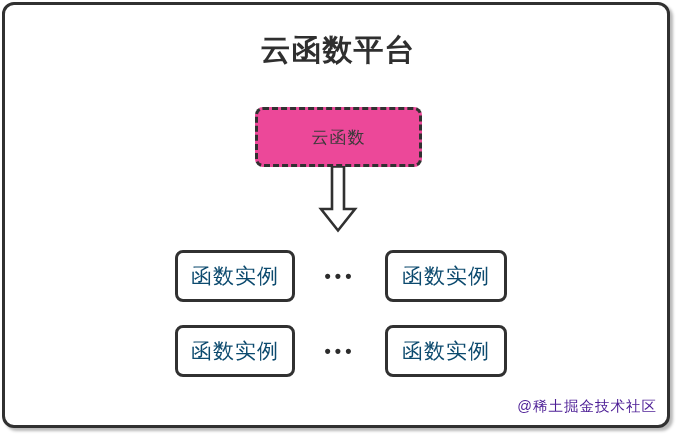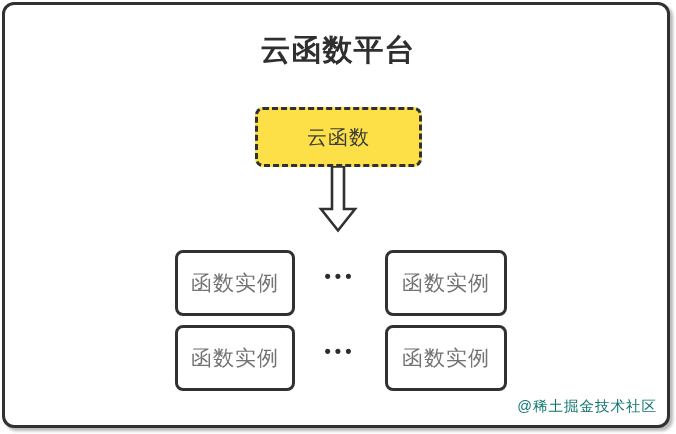--- a/index.html
+++ b/index.html
@@ -40,48 +40,48 @@
   }
   .dashed-node {
     position: absolute;
     left: 255px;
     top: 107px;
     width: 167px;
     height: 60px;
     box-sizing: border-box;
     border: 3px dashed #313131;
     border-radius: 8px;
-    background: #fde047;
+    background: #ec4899;
     display: flex;
     align-items: center;
     justify-content: center;
-    font-size: 20px;
+    font-size: 17px;
     color: #3a3a3a;
     letter-spacing: 1px;
   }
   .arrow-wrap {
     position: absolute;
     left: 318px;
     top: 166px;
     width: 40px;
     height: 67px;
   }
   .instance-box {
     position: absolute;
     width: 120px;
-    height: 66px;
+    height: 52px;
     box-sizing: border-box;
     border: 3px solid #313131;
     border-radius: 8px;
     background: #ffffff;
     display: flex;
     align-items: center;
     justify-content: center;
     font-size: 21px;
-    color: #737373;
+    color: #0c4a6e;
     letter-spacing: 1px;
   }
   .pos-r1c1 { left: 175px; top: 250px; }
   .pos-r1c2 { left: 385px; top: 250px; width: 122px; }
   .pos-r2c1 { left: 175px; top: 325px; }
   .pos-r2c2 { left: 385px; top: 325px; width: 122px; }
   .dots {
     position: absolute;
     left: 305px;
     width: 66px;
@@ -96,21 +96,21 @@
     text-indent: 4px;
   }
   .pos-dots1 { top: 250px; }
   .pos-dots2 { top: 325px; }
   .watermark {
     position: absolute;
     right: 19px;
     top: 397px;
     font-size: 14.5px;
     letter-spacing: 1px;
-    color: #0f766e;
+    color: #4c1d95;
   }
 </style>
 </head>
 <body>
 
 <div class="page">
   <div class="frame"></div>
 
   <div class="title">云函数平台</div>
 

